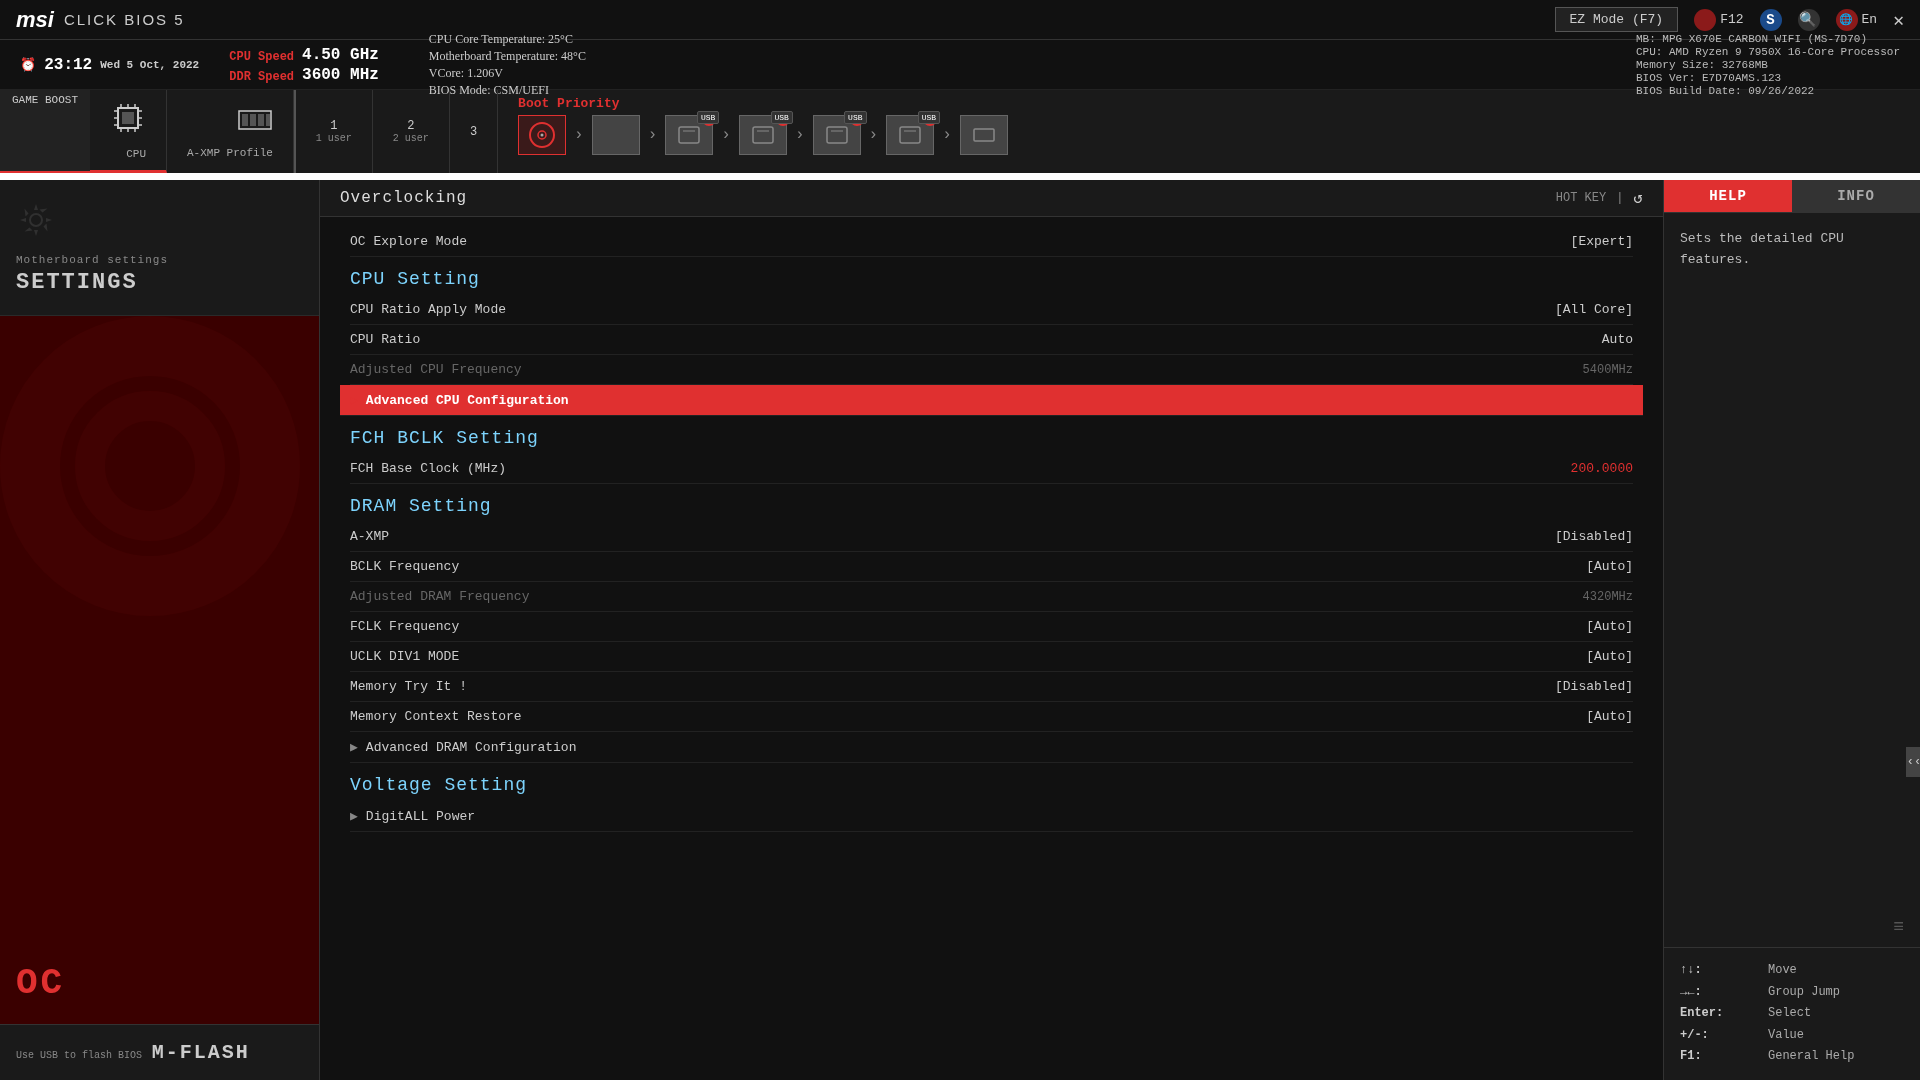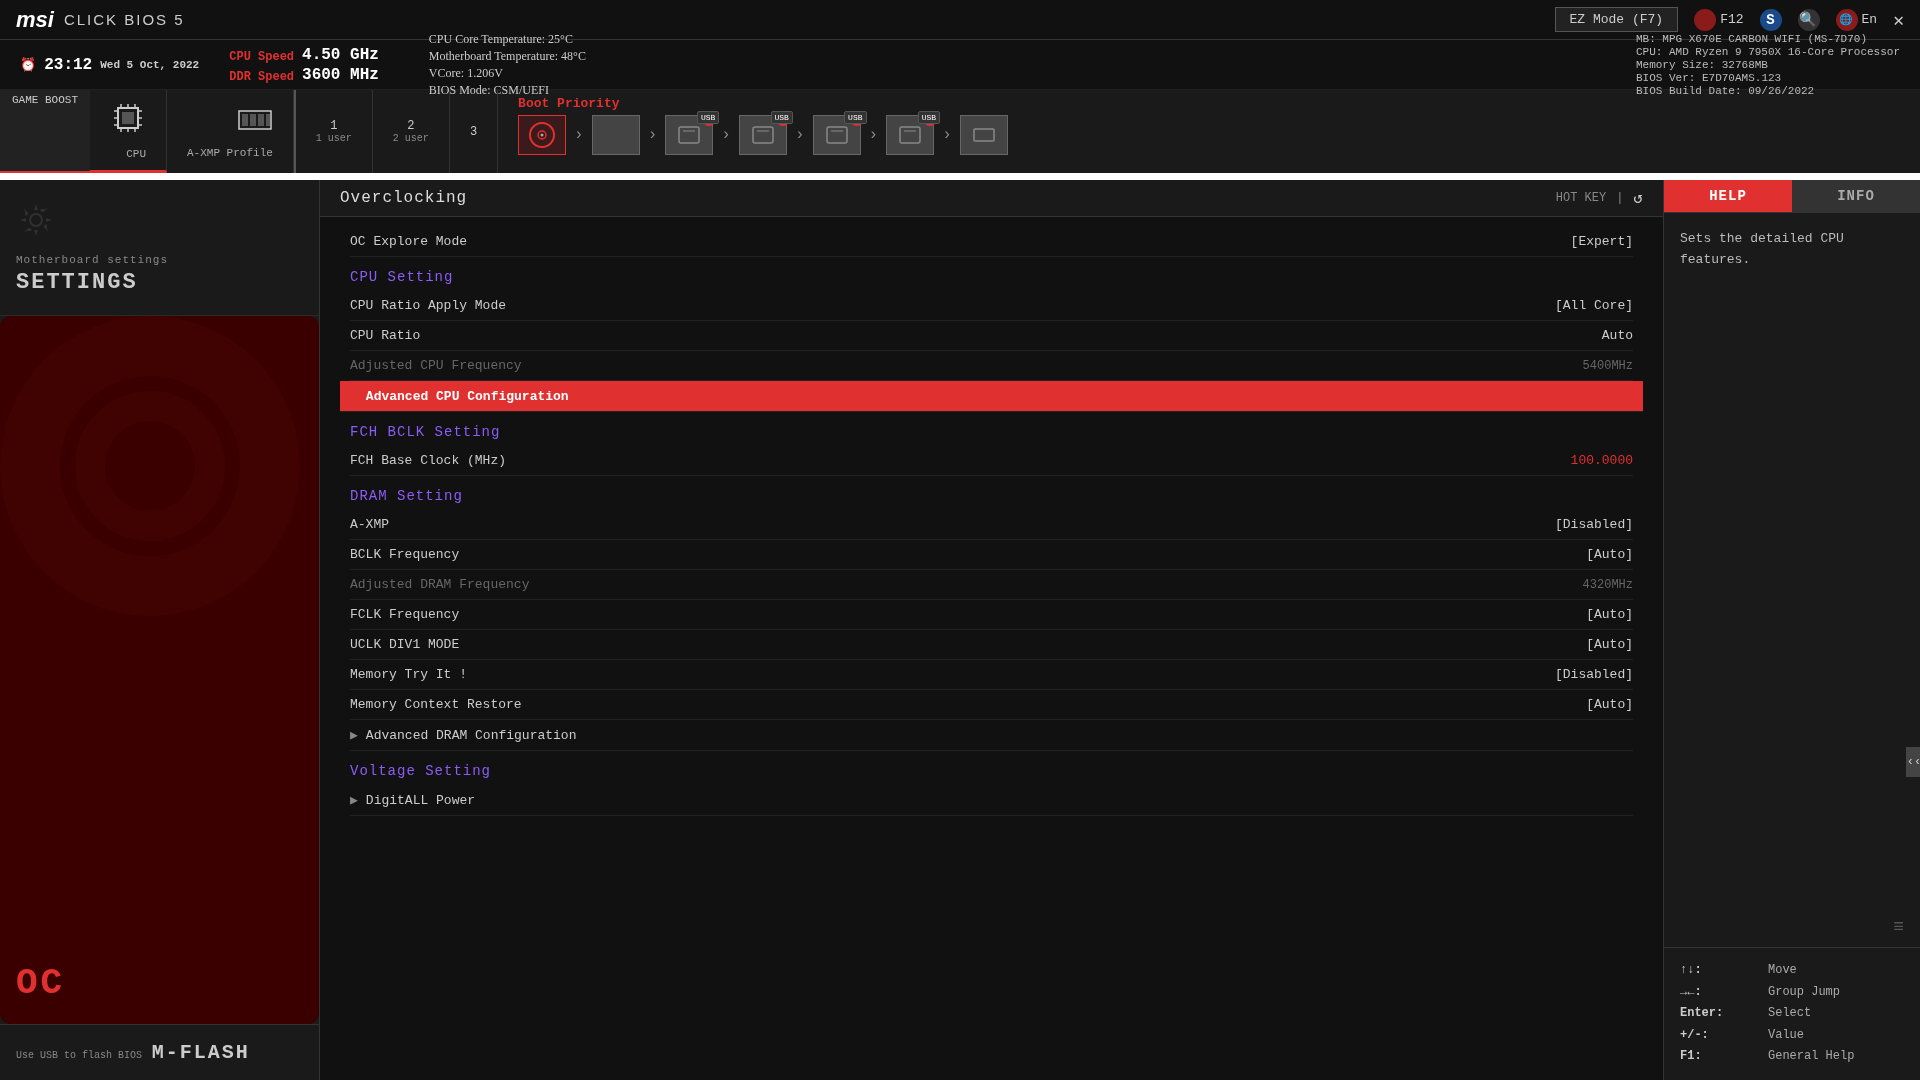--- a/index.html
+++ b/index.html
@@ -271,21 +271,20 @@
     }
     #oc-item {
       flex: 1;
       background: #3a0000;
       cursor: pointer;
       display: flex;
       flex-direction: column;
       justify-content: flex-end;
       padding: 20px 16px;
       position: relative;
-      border-radius: 11px;
     }
     #oc-item .oc-label {
       font-size: 36px;
       color: #e03030;
       font-weight: bold;
       letter-spacing: 3px;
     }
     #mflash-item {
       padding: 16px;
       background: #1a1a1a;
@@ -331,22 +330,22 @@
       cursor: pointer;
     }
 
     
     #settings-list {
       flex: 1;
       overflow-y: auto;
       padding: 10px 30px;
     }
     .setting-group-header {
-      color: #8b5cf6;
-      font-size: 14px;
+      color: #7dd3fc;
+      font-size: 18px;
       padding: 12px 0 6px 0;
       letter-spacing: 1px;
     }
     .setting-row {
       display: flex;
       align-items: center;
       justify-content: space-between;
       padding: 7px 0;
       border-bottom: 1px solid #222;
       cursor: pointer;
@@ -712,21 +711,21 @@
           </div>
           <div class="setting-row highlighted">
             <div style="display: flex; align-items: center;">
               <span class="row-expander">▶</span>
               <span class="setting-name">Advanced CPU Configuration</span>
             </div>
           </div>
           <div class="setting-group-header">FCH  BCLK  Setting</div>
           <div class="setting-row">
             <span class="setting-name">FCH Base Clock (MHz)</span>
-            <span class="setting-value red-val">100.0000</span>
+            <span class="setting-value red-val">200.0000</span>
           </div>
           <div class="setting-group-header">DRAM  Setting</div>
           <div class="setting-row">
             <span class="setting-name">A-XMP</span>
             <span class="setting-value">[Disabled]</span>
           </div>
           <div class="setting-row">
             <span class="setting-name">BCLK Frequency</span>
             <span class="setting-value">[Auto]</span>
           </div>

